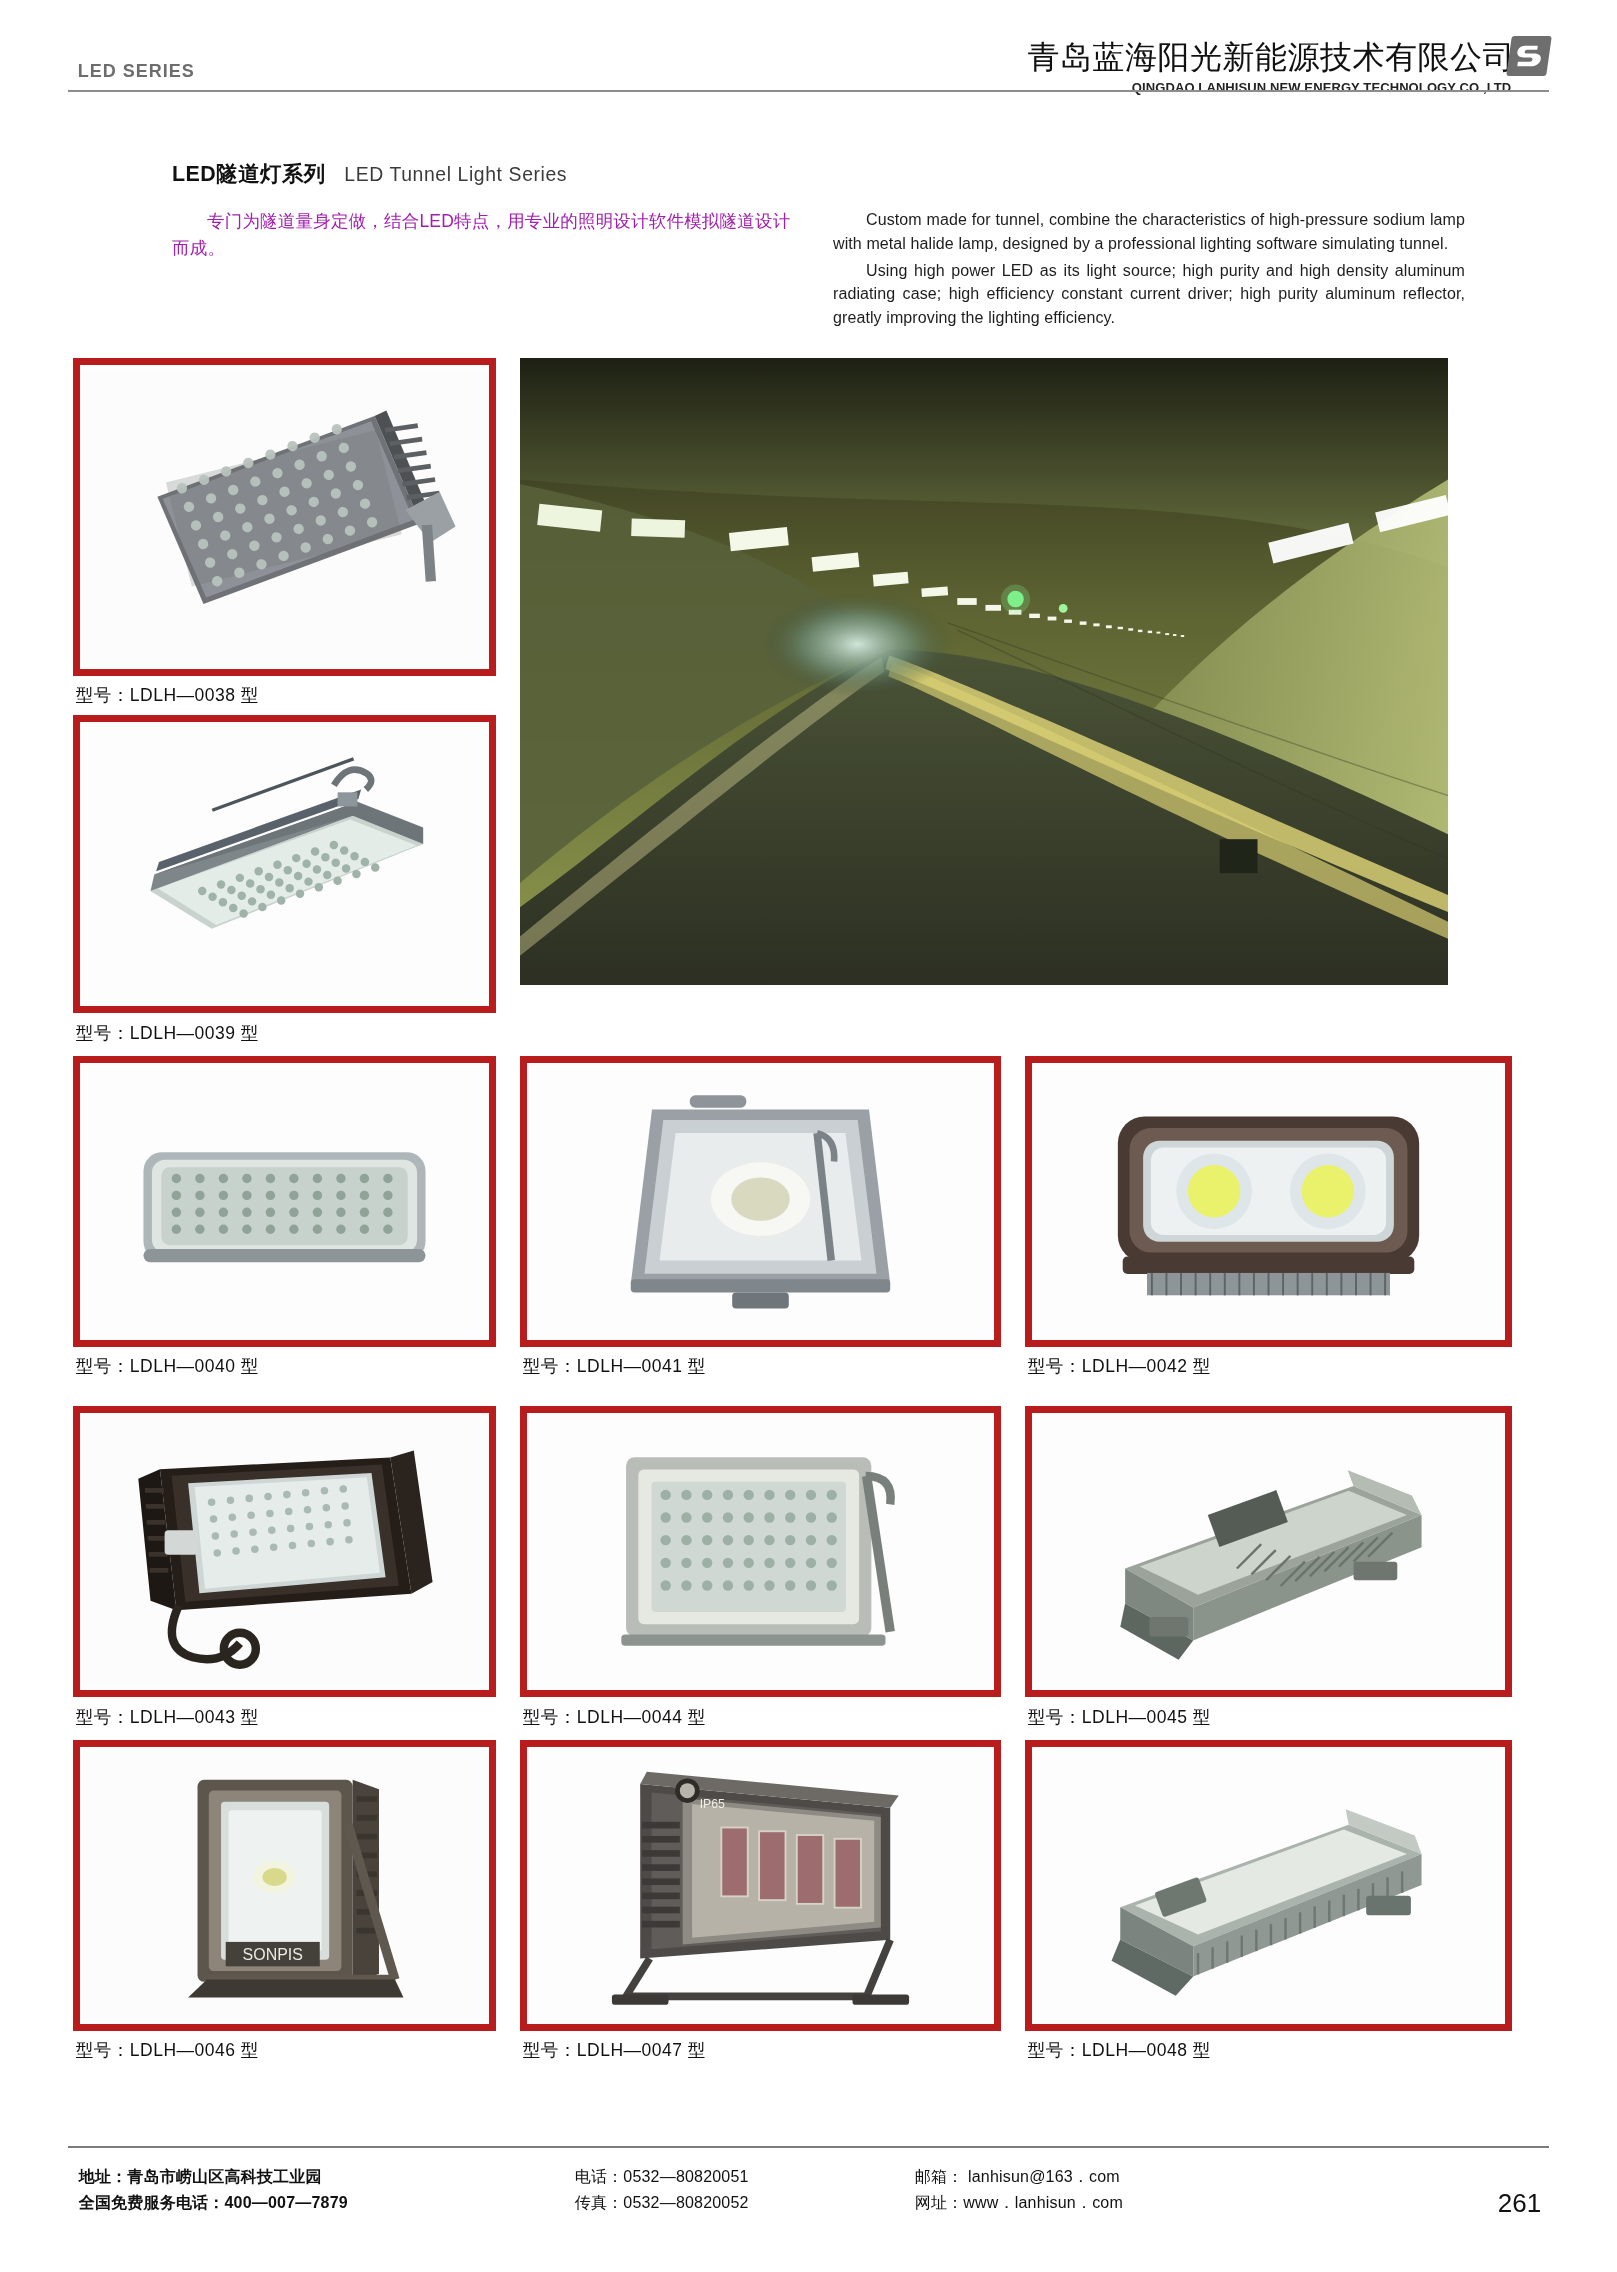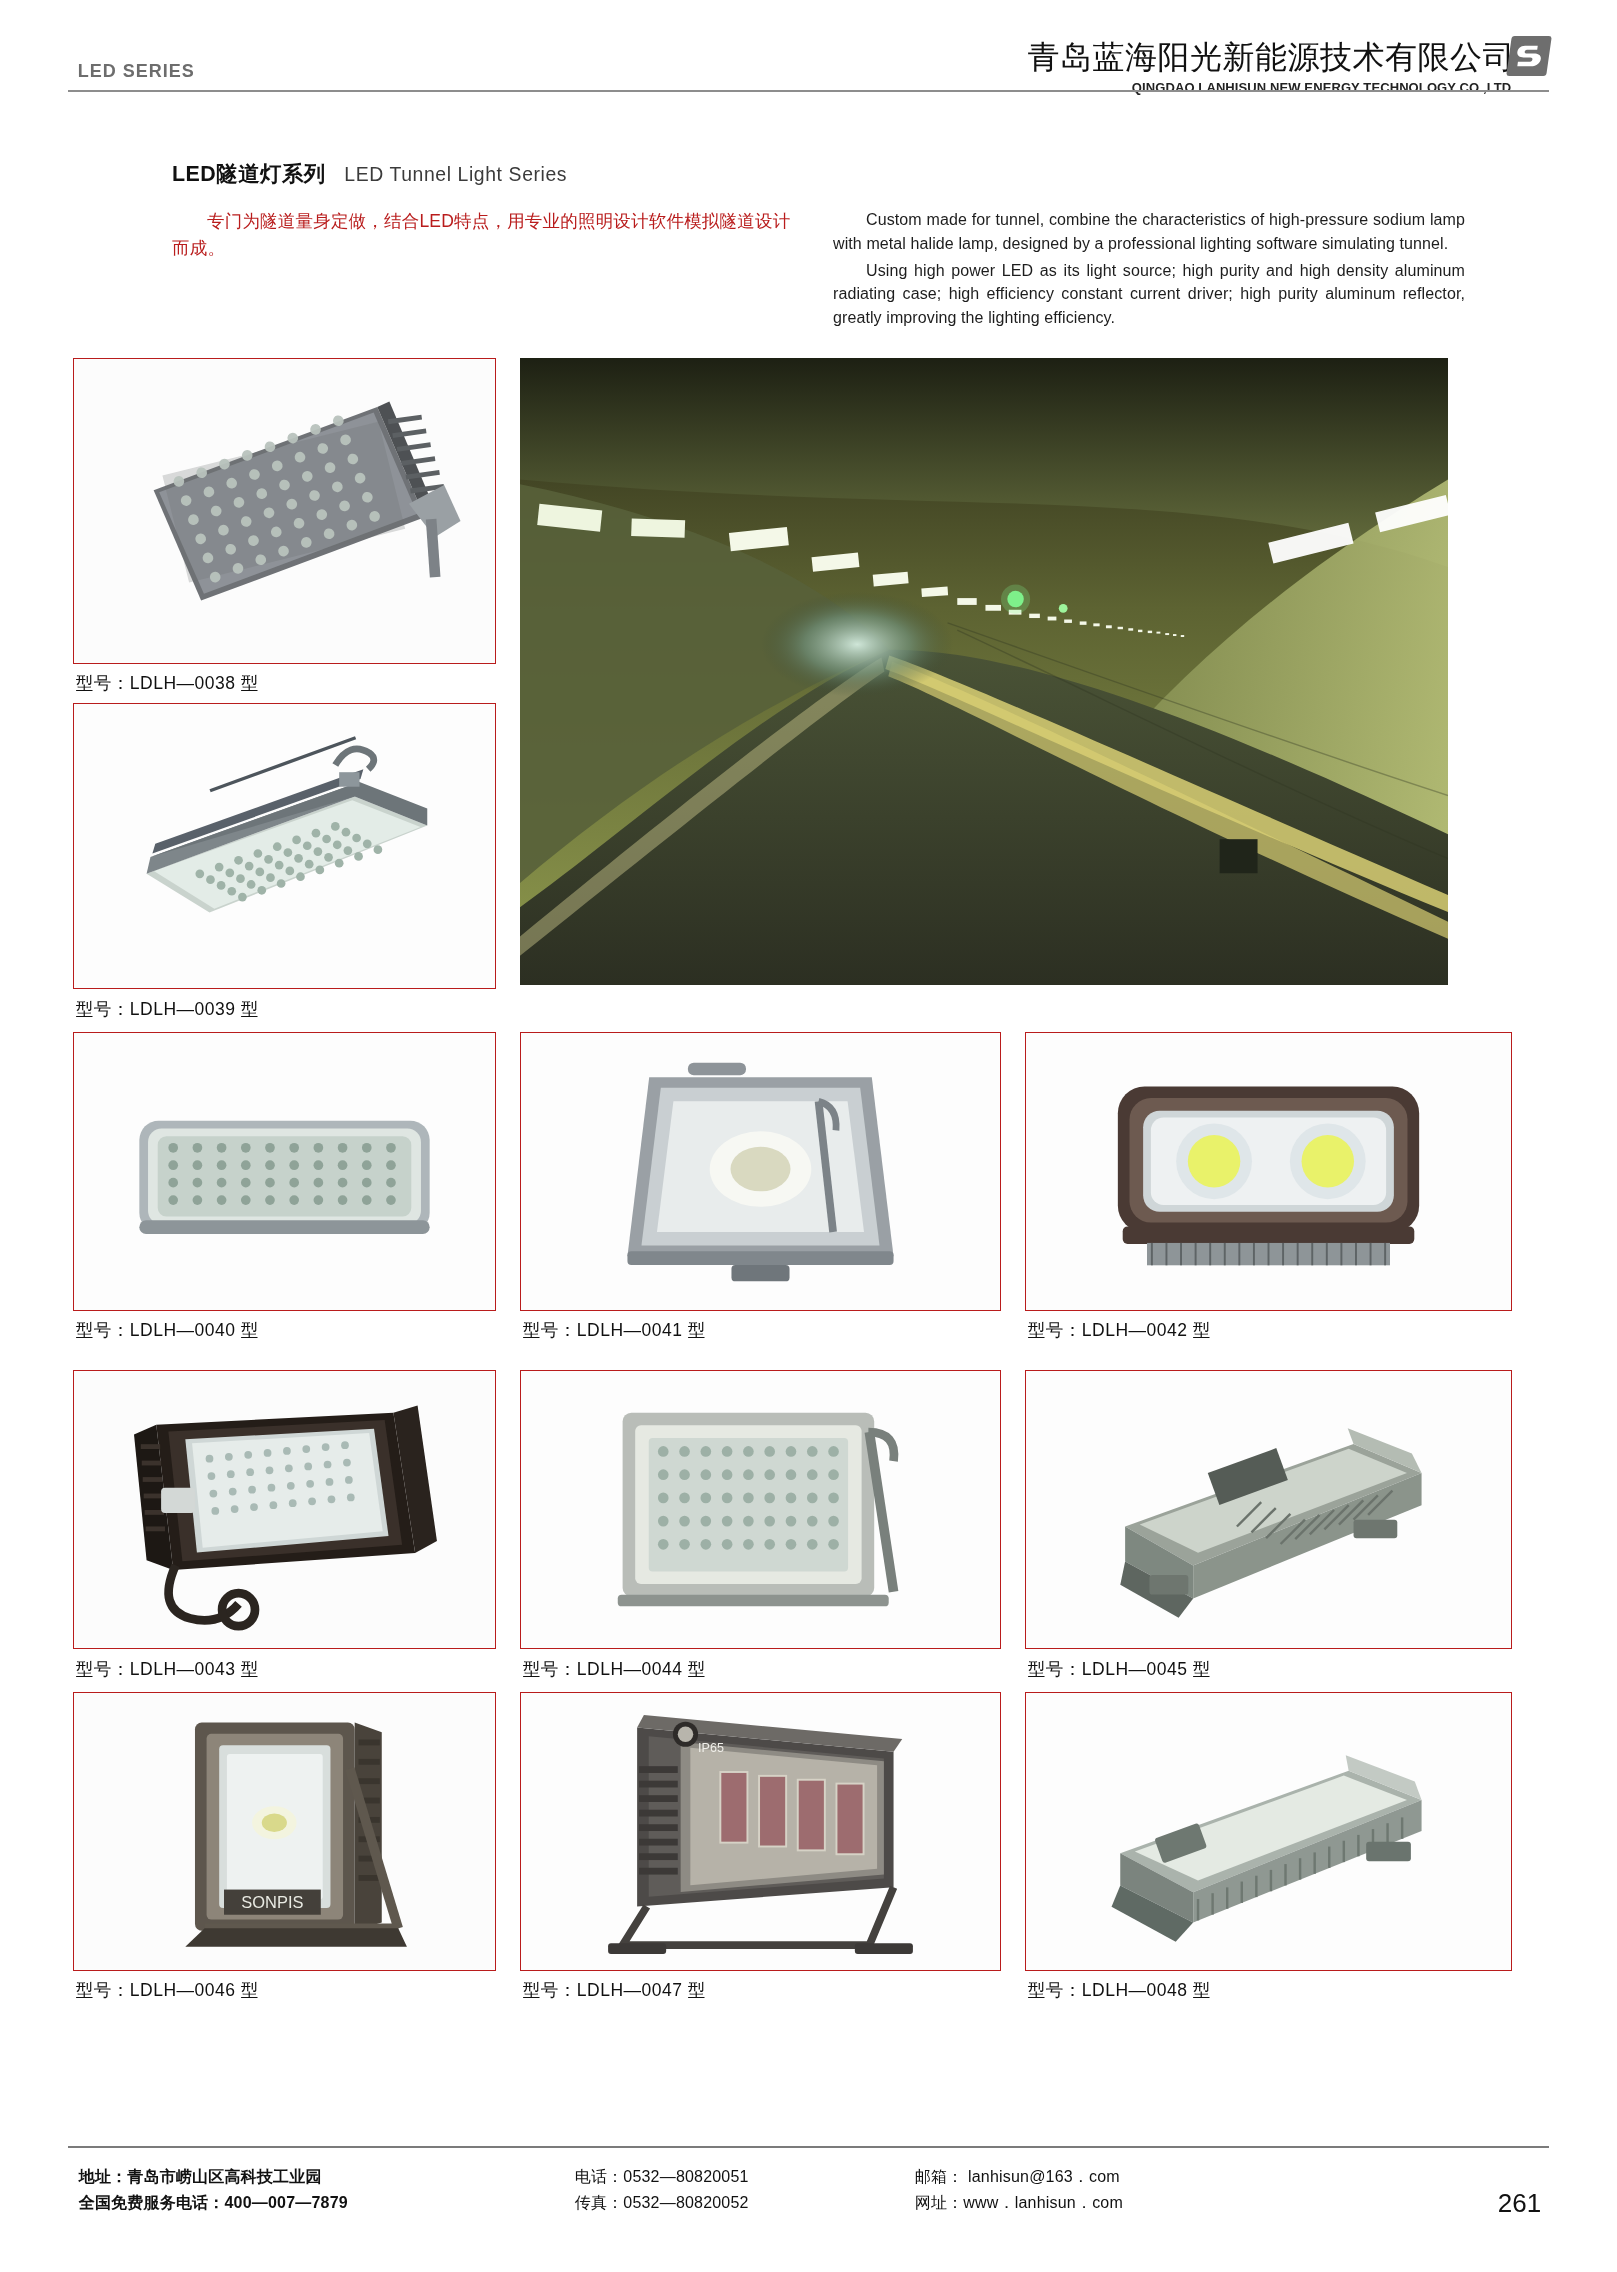--- a/index.html
+++ b/index.html
@@ -103,21 +103,21 @@
     display: flex;
     gap: 29px;
     padding-left: 104px;
     padding-right: 19.4px;
   }
   .intro-col { width: 632px; }
   .intro-col.cn p {
     margin: 0 0 3.9px 0;
     font-size: 17.5px;
     line-height: 1.52;
-    color: #b91c1c;
+    color: #a21caf;
     text-indent: 35px;
     letter-spacing: 0.2px;
   }
   .intro-col.en p {
     margin: 0 0 2.9px 0;
     font-size: 16px;
     line-height: 1.48;
     color: #1d1d1d;
     text-indent: 33px;
     text-align: justify;
@@ -126,21 +126,21 @@
 
   
   .grid {
     position: relative;
     margin-top: 25px;
     padding-left: 4.9px;
   }
   .row { display: flex; gap: 24px; }
   .cell { position: relative; }
   .frame {
-    border: 1px solid #b91c1c;
+    border: 7px solid #b91c1c;
     background: #fdfdfd;
     position: relative;
     overflow: hidden;
   }
   .caption {
     font-size: 17.5px;
     color: #111;
     margin-top: 7.8px;
     margin-bottom: 7.8px;
     padding-left: 2.9px;

